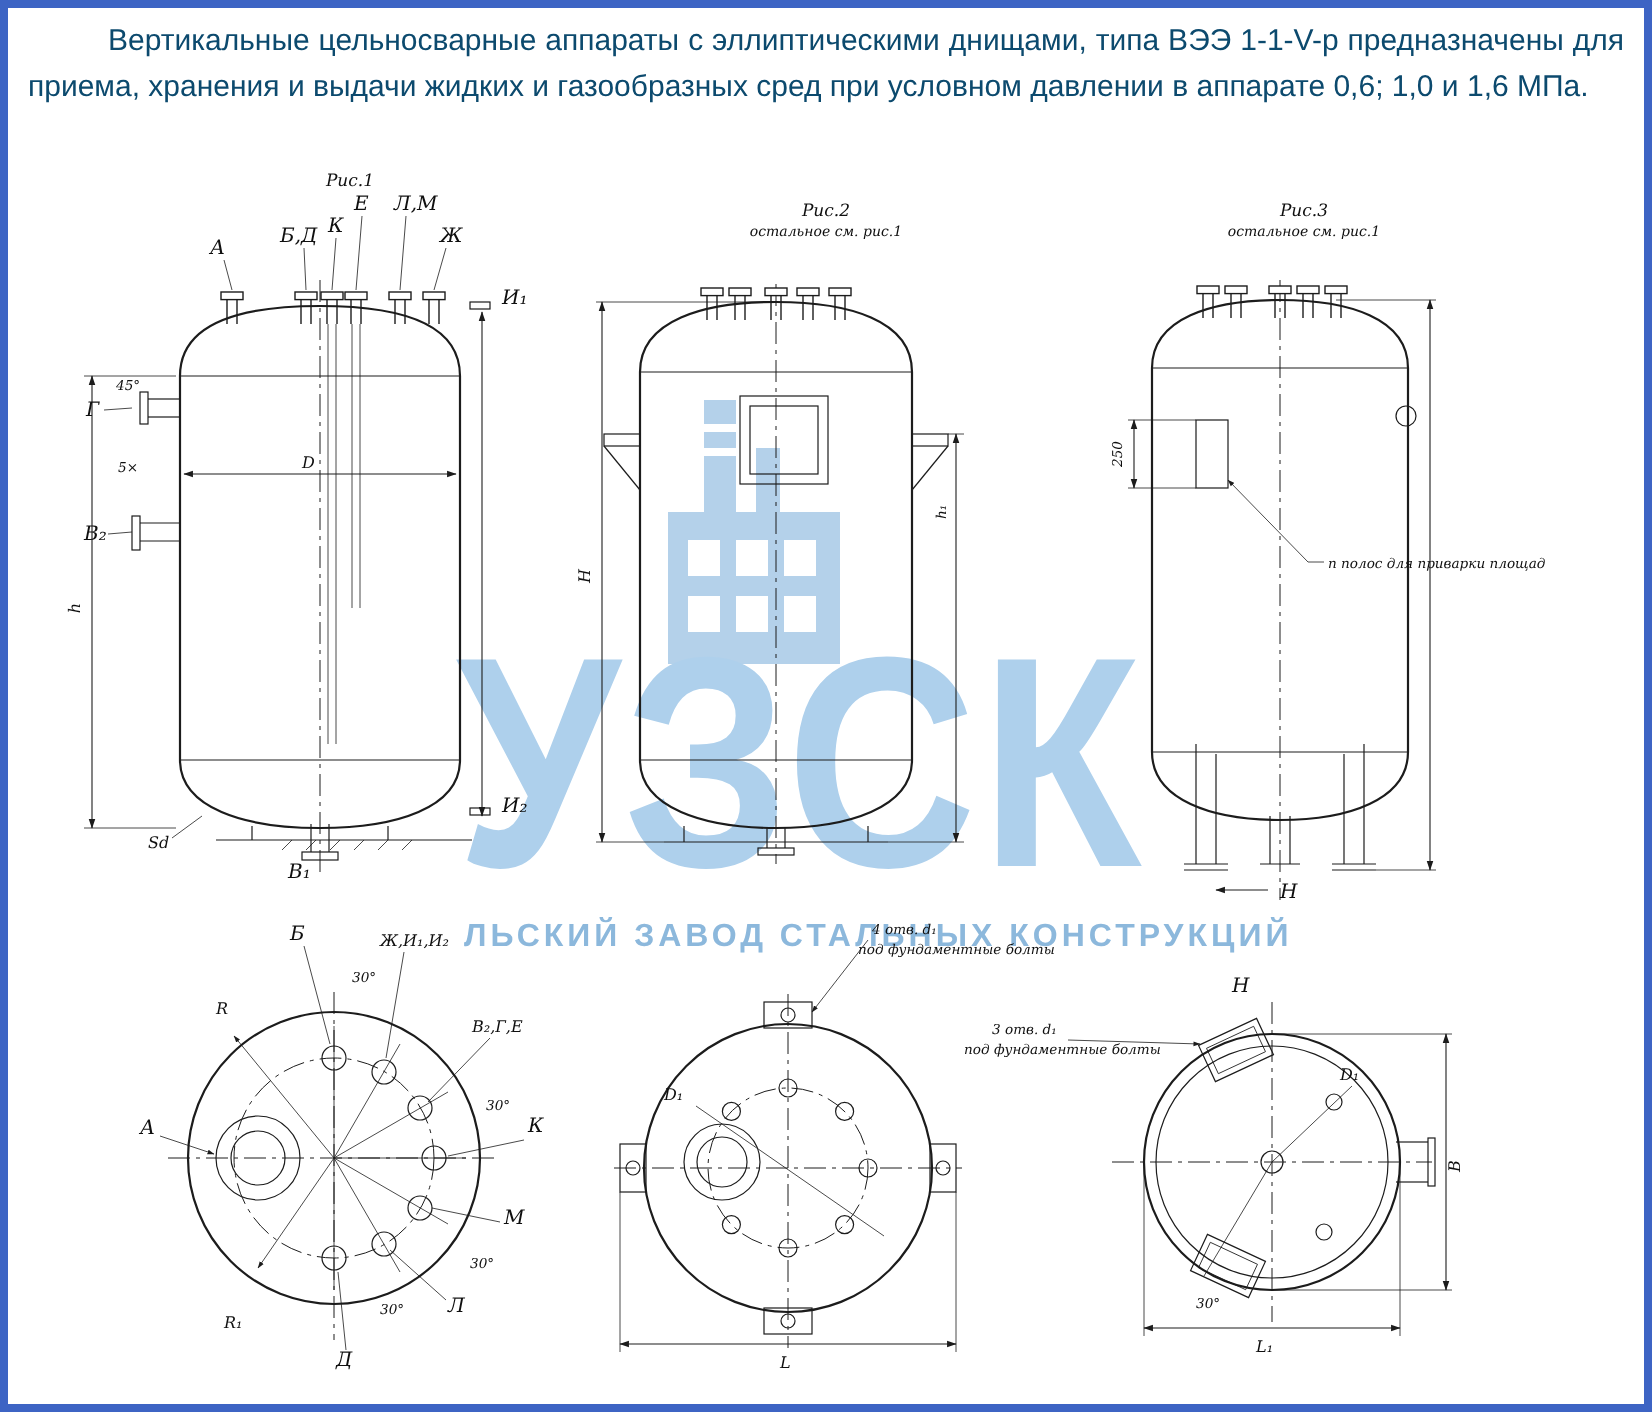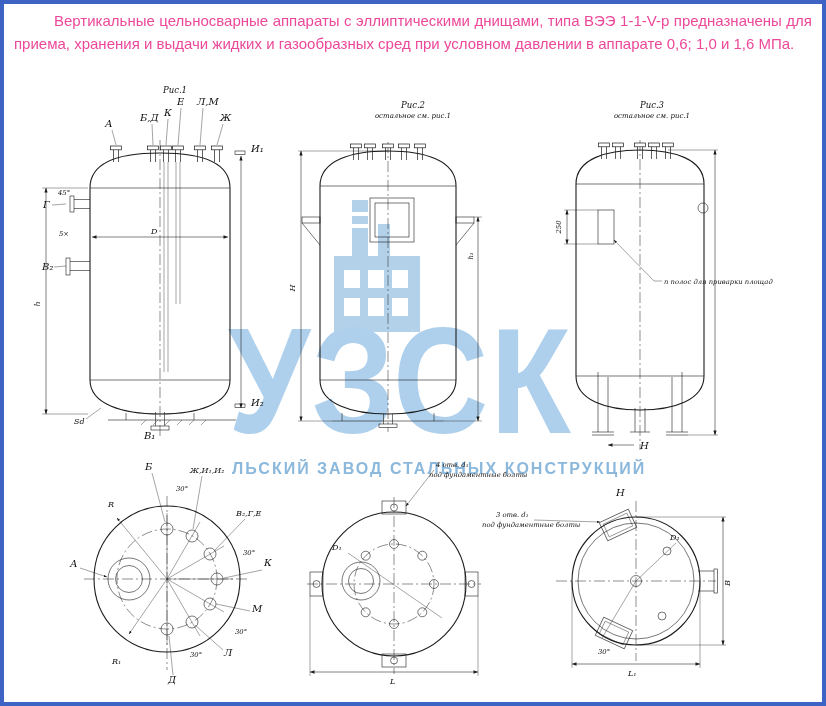--- a/index.html
+++ b/index.html
@@ -1,17 +1,17 @@
 <!DOCTYPE html>
 <html><head>
 <meta charset="utf-8">
 <style>
   html,body{margin:0;padding:0;background:#fff;}
   .page{position:relative;width:826px;height:706px;box-sizing:border-box;border:4px solid #3d64c4;background:#fff;overflow:hidden;font-family:"Liberation Sans",sans-serif;}
-  .intro{position:absolute;left:10px;right:10px;top:6px;z-index:3;font-size:15px;line-height:1.52;text-align:justify;text-indent:40px;color:#ec4899;}
+  .intro{position:absolute;left:10px;right:10px;top:6px;z-index:3;font-size:15px;line-height:1.52;text-align:justify;text-indent:40px;color:#0c4a6e;}
   .wm{position:absolute;inset:0;z-index:1;text-align:right;}
   .wm-big{position:absolute;left:224px;top:302px;font-size:150px;font-weight:bold;line-height:1;color:#aed0ec;letter-spacing:2px;transform:scaleX(.88);transform-origin:left top;}
   .wm-small{position:absolute;left:228px;top:456px;font-size:16px;font-weight:bold;letter-spacing:2px;color:#8cb8dc;white-space:nowrap;}
   .wm-icon{position:absolute;left:330px;top:196px;}
   .dwg{position:absolute;left:0;top:0;z-index:2;}
   .s1{stroke:#1c1c1c;stroke-width:1.1;fill:none;}
   .s0{stroke:#1c1c1c;stroke-width:.6;fill:none;}
   .s04{stroke:#1c1c1c;stroke-width:.4;fill:none;}
   .cl{stroke:#1c1c1c;stroke-width:.5;fill:none;stroke-dasharray:11 3 2 3;}
   .dl{stroke:#1c1c1c;stroke-width:.55;fill:none;}

